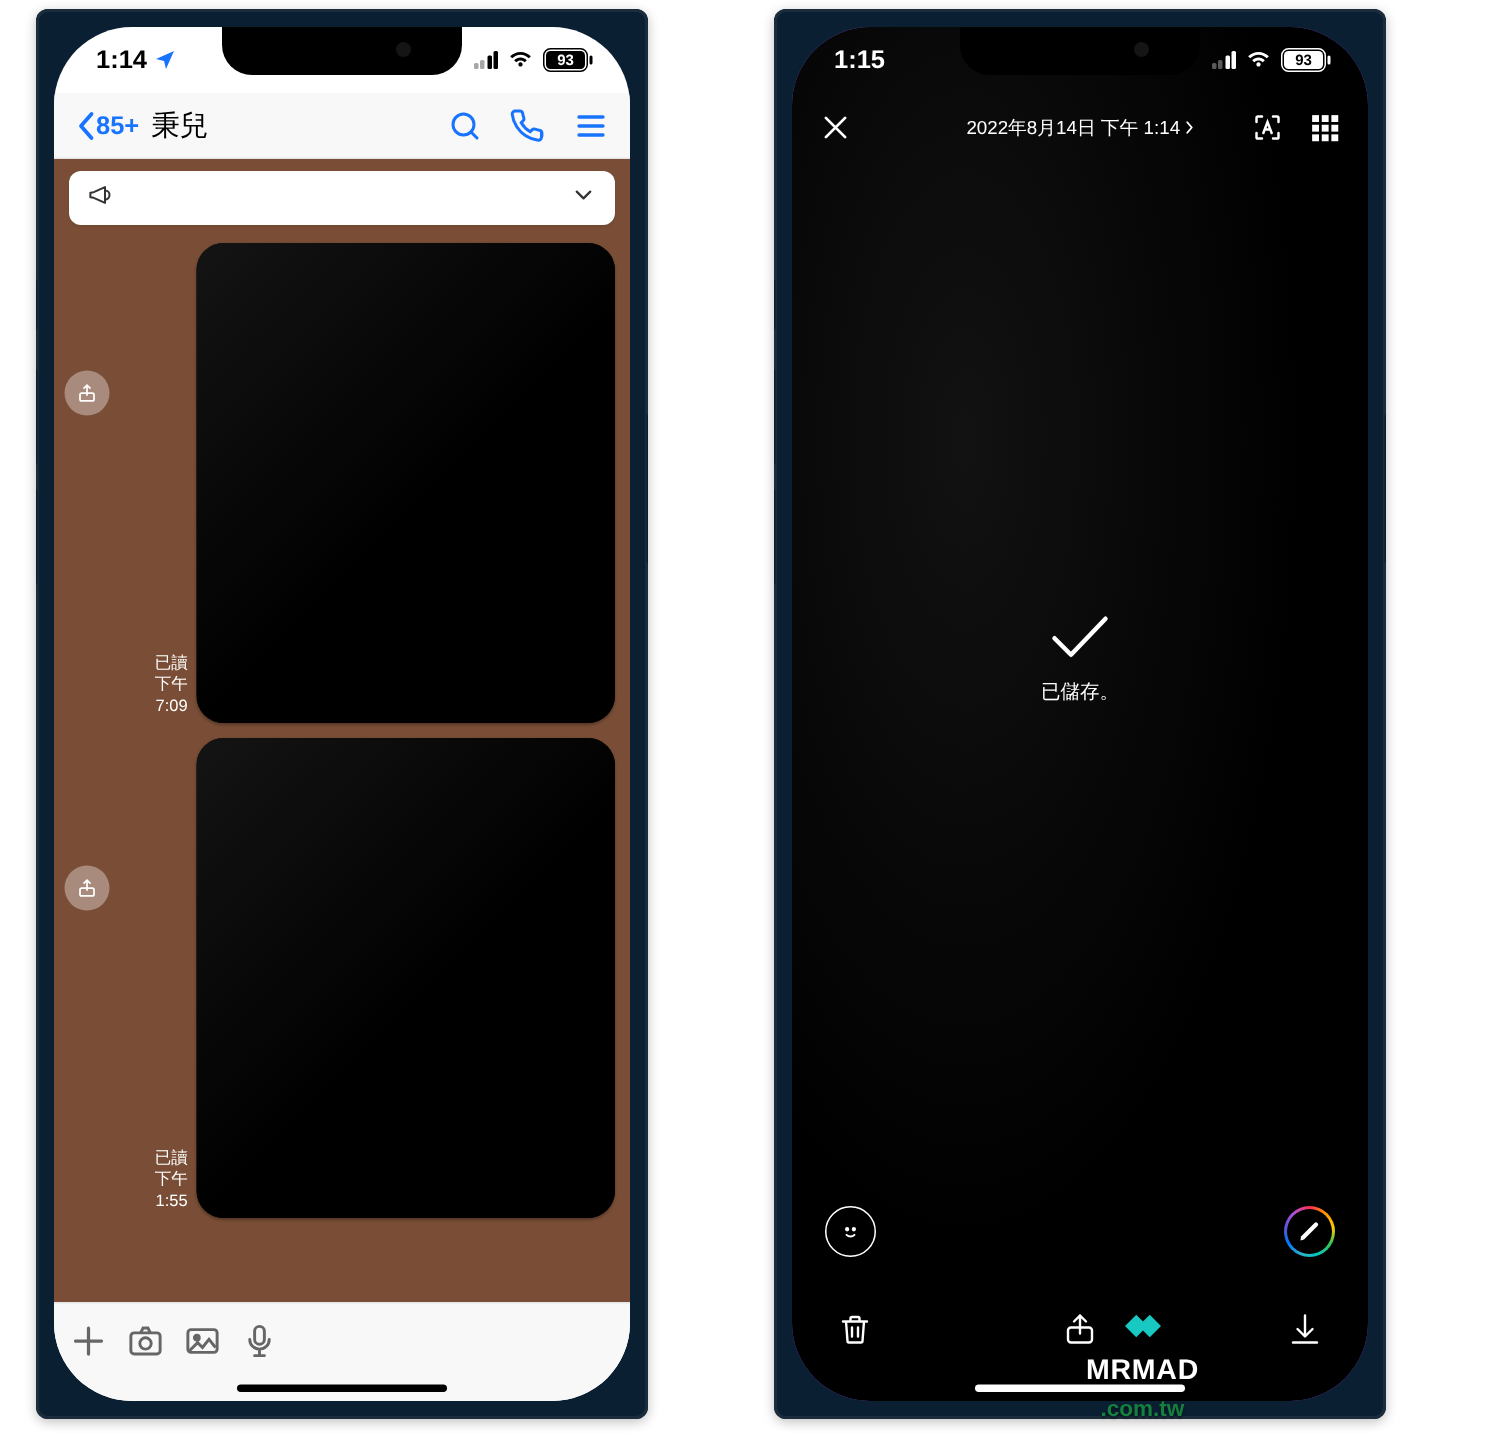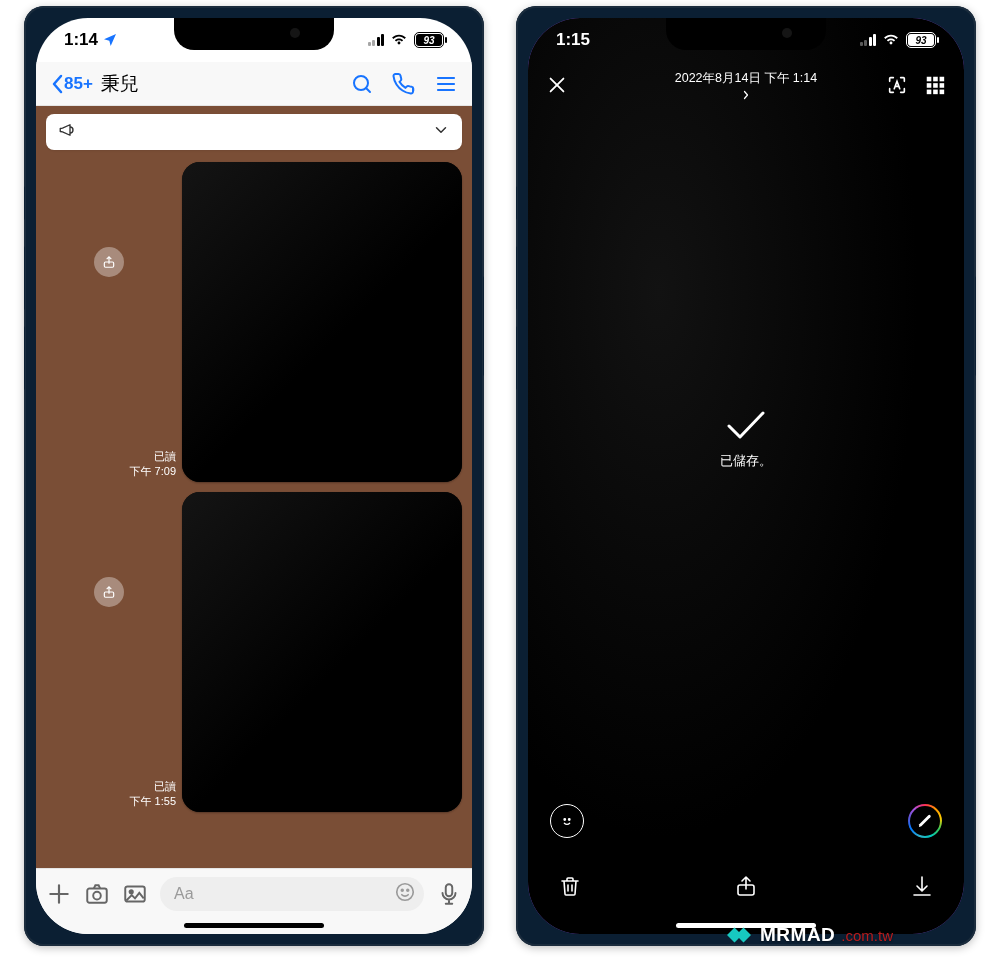--- a/index.html
+++ b/index.html
@@ -6,23 +6,23 @@
   body {
     width: 1000px;
     height: 968px;
     background: #fff;
     font-family: -apple-system, "Helvetica Neue", Arial, sans-serif;
     position: relative;
     overflow: hidden;
   }
   .phone {
     position: absolute;
-    width: 460px;
+    width: 408px;
     height: 940px;
-    border-radius: 20px;
+    border-radius: 8px;
     background: #0b1f33;
     box-shadow: 0 2px 8px rgba(0,0,0,.25), inset 0 0 0 2px #1b2c3d;
     overflow: hidden;
   }
   .side-btn {
     position:absolute; background:#0b1f33; border-radius:3px;
   }
   .phone.left  { left: 24px;  top: 6px; }
   .phone.right { left: 516px; top: 6px; }
 
@@ -66,21 +66,21 @@
   .bars{display:flex;align-items:flex-end;gap:1.5px;height:12px;}
   .bars span{width:3px;background:currentColor;border-radius:1px;}
   .bars span:nth-child(1){height:4px;opacity:.35;}
   .bars span:nth-child(2){height:6px;opacity:.35;}
   .bars span:nth-child(3){height:9px;}
   .bars span:nth-child(4){height:12px;}
   .wifi svg{width:18px;height:14px;}
   .batt{
     position:relative; width:30px;height:16px;border:1.5px solid currentColor;
     border-radius:5px;display:flex;align-items:center;justify-content:center;
-    font-size:10px;font-weight:700;font-style:italic;
+    font-size:10px;font-weight:700;
   }
   .batt::after{content:"";position:absolute;right:-4px;top:4px;width:2.5px;height:6px;background:currentColor;border-radius:1px;}
   .batt .fill{position:absolute;left:1px;top:1px;bottom:1px;background:currentColor;border-radius:3px;}
   .batt .num{position:relative;z-index:1;}
   .phone.left .batt .fill{width:92%;}
   .phone.left .batt .num{color:#fff;}
   .phone.right .batt .fill{width:92%;}
   .phone.right .batt .num{color:#000;}
 
   
@@ -158,21 +158,20 @@
   
   .viewer-header{
     position:relative;z-index:10;height:46px;
     display:flex;align-items:center;justify-content:space-between;
     padding:0 18px;color:#fff;
   }
   .viewer-header .center{
     position:absolute;left:0;right:0;text-align:center;font-size:12.5px;
     display:flex;align-items:center;justify-content:center;gap:3px;
     pointer-events:none;
-    flex-direction:column;
   }
   .viewer-header .ico{width:22px;height:22px;}
   .viewer-header .right{display:flex;gap:16px;}
   .viewer-bg{
     position:absolute;inset:0;
     background:radial-gradient(ellipse at 30% 30%, #121212 0%, #000 60%);
   }
   .saved{
     position:absolute;left:50%;top:46%;transform:translate(-50%,-50%);
     text-align:center;color:#fff;
@@ -198,25 +197,25 @@
     position:absolute;left:0;right:0;bottom:34px;
     display:flex;justify-content:space-between;padding:0 30px;
     color:#fff;
   }
   .bottom-row .ico{width:24px;height:26px;}
 
   
   .wm{
     position:absolute;bottom:20px;left:724px;
     display:flex;align-items:center;gap:6px;
-    font-weight:800;text-shadow:0 1px 2px rgba(0,0,0,.5);z-index:500;
+    font-weight:800;text-shadow:0 1px 2px rgba(0,0,0,.5);z-index:500;flex-direction:column;
   }
   .wm svg{width:30px;height:26px;}
   .wm .t1{color:#fff;font-size:19px;letter-spacing:.5px;}
-  .wm .t2{color:#b91c1c;font-size:15px;font-weight:400;}
+  .wm .t2{color:#15803d;font-size:15px;font-weight:700;}
 </style>
 </head>
 <body>
 
 <div class="phone left">
   <span class="side-btn" style="left:-3px;top:180px;width:4px;height:34px"></span>
   <span class="side-btn" style="left:-3px;top:240px;width:4px;height:64px"></span>
   <span class="side-btn" style="left:-3px;top:320px;width:4px;height:64px"></span>
   <span class="side-btn" style="right:-3px;top:270px;width:4px;height:100px"></span>
   <div class="screen">
@@ -334,31 +333,20 @@
             <path d="M9 7l1.5-3h3L15 7"></path>
           </svg>
       </span>
       <span class="ci-icon">
         <svg viewBox="0 0 24 24" fill="none" stroke="#666" stroke-width="1.8">
             <rect x="3" y="5" width="18" height="14" rx="2"></rect>
             <circle cx="8.5" cy="10" r="1.5" fill="#666"></circle>
             <path d="m4 18 5-5 3 3 4-5 4 5"></path>
           </svg>
       </span>
-      <div class="input-pill">
-        <span>Aa</span>
-        <span>
-          <svg viewBox="0 0 24 24" width="22" height="22" fill="none" stroke="#9a9a9a" stroke-width="1.8">
-              <circle cx="12" cy="12" r="9"></circle>
-              <circle cx="9" cy="10" r="1" fill="#9a9a9a"></circle>
-              <circle cx="15" cy="10" r="1" fill="#9a9a9a"></circle>
-              <path d="M8.5 15c1 1 2.2 1.5 3.5 1.5s2.5-.5 3.5-1.5" stroke-linecap="round"></path>
-            </svg>
-        </span>
-      </div>
       <span class="ci-icon">
         <svg viewBox="0 0 24 24" fill="none" stroke="#666" stroke-width="1.8" stroke-linecap="round">
             <rect x="9" y="3" width="6" height="11" rx="3"></rect>
             <path d="M6 11a6 6 0 0 0 12 0M12 17v4M9 21h6"></path>
           </svg>
       </span>
     </div>
 
     <div class="home-ind"></div>
   </div>

